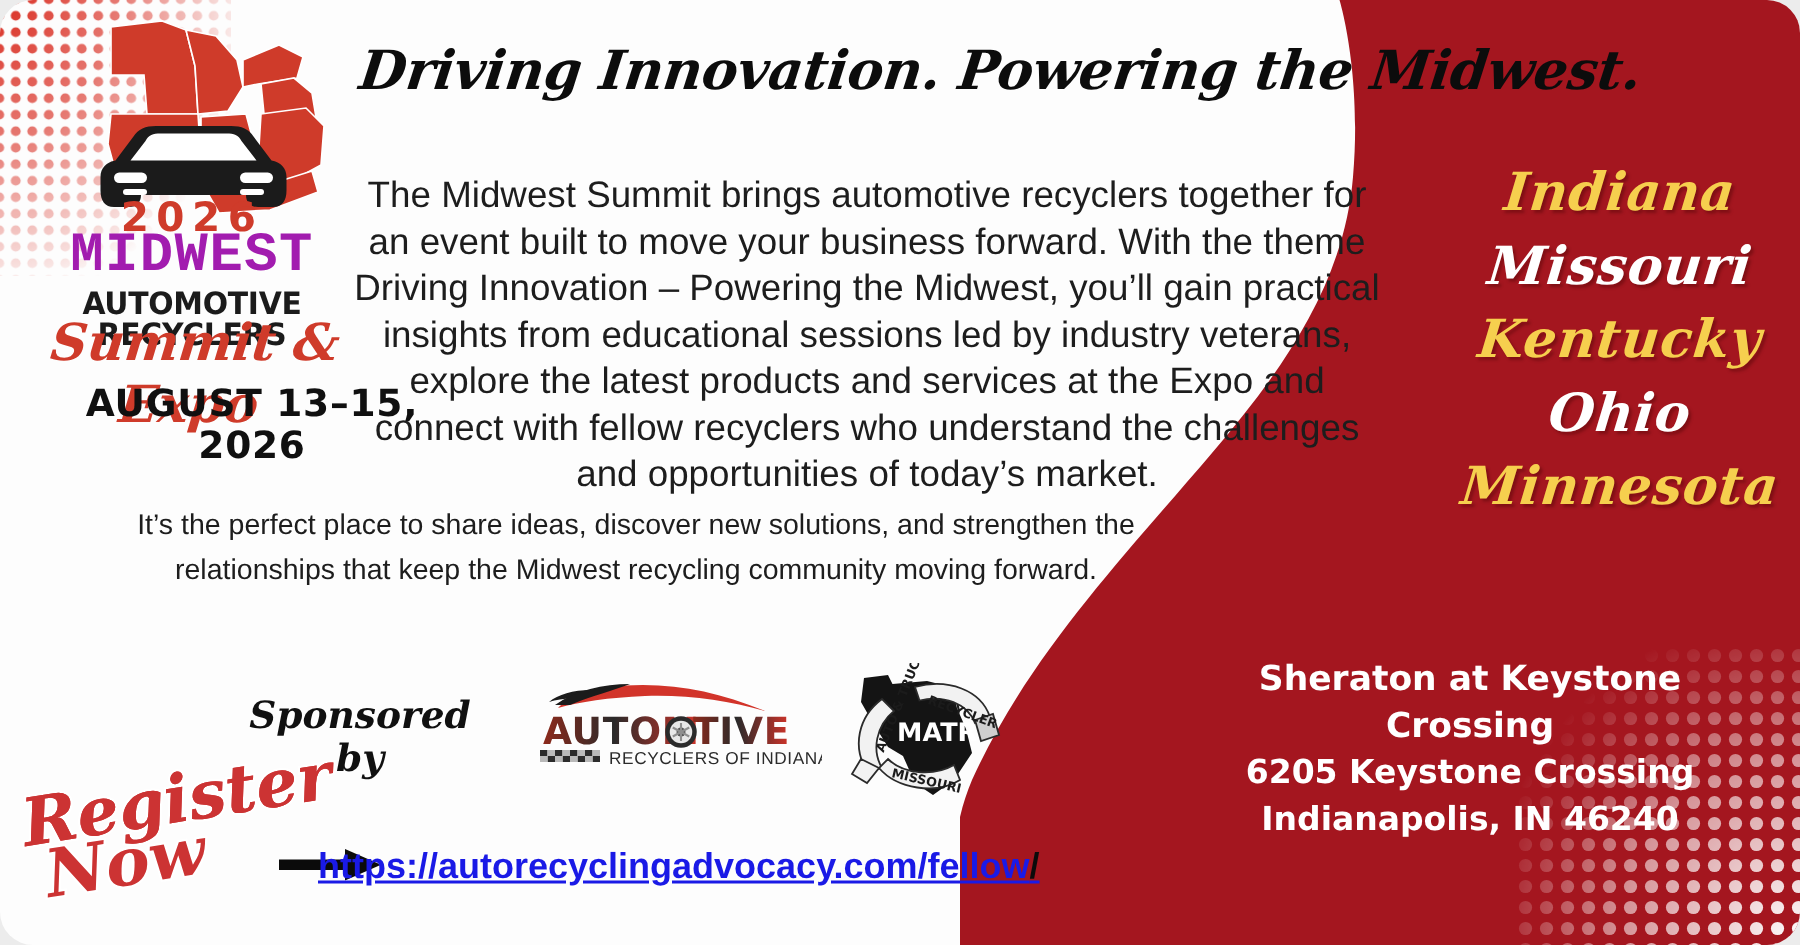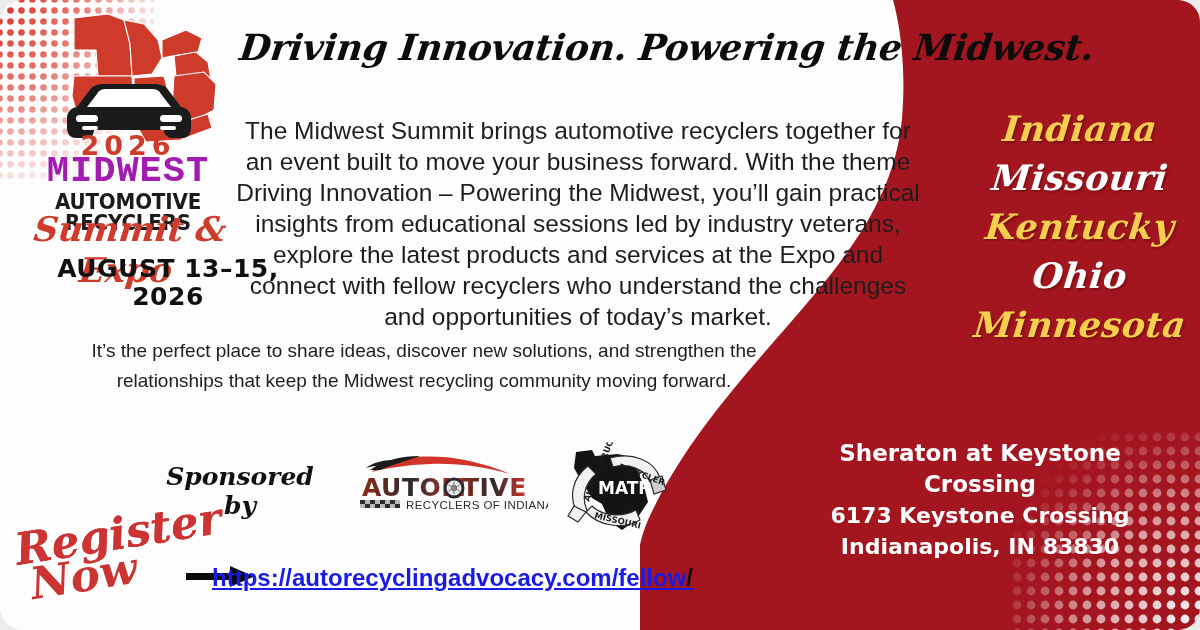--- a/index.html
+++ b/index.html
@@ -232,22 +232,22 @@
   <div id="states">
     <div class="state gold">Indiana</div>
     <div class="state white">Missouri</div>
     <div class="state gold">Kentucky</div>
     <div class="state white">Ohio</div>
     <div class="state gold">Minnesota</div>
   </div>
 
   <div id="venue">
     <div class="v1">Sheraton at Keystone Crossing</div>
-    <div class="v2">6173 Keystone Crossing</div>
-    <div class="v3">Indianapolis, IN 83830</div>
+    <div class="v2">6205 Keystone Crossing</div>
+    <div class="v3">Indianapolis, IN 46240</div>
   </div>
 
   <div id="sponsored">Sponsored by</div>
 
   <div id="arilogo">
     <svg viewBox="0 0 190 62" aria-hidden="true">
       <defs>
         <linearGradient id="autograd" x1="0" y1="0" x2="1" y2="0">
           <stop offset="0%" stop-color="#8d2a1c"></stop>
           <stop offset="45%" stop-color="#2a2a2a"></stop>

